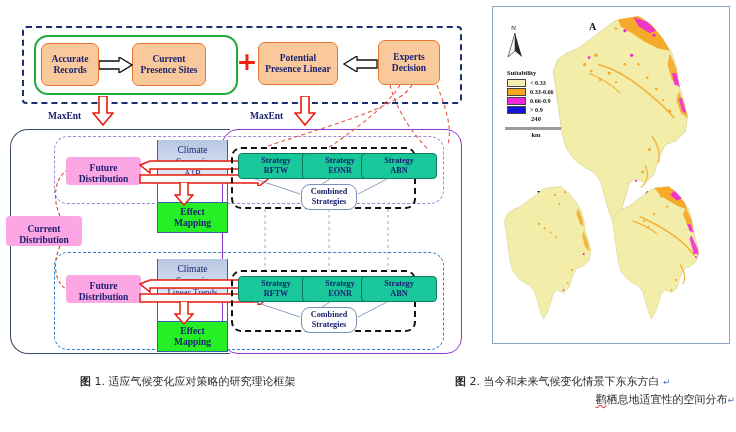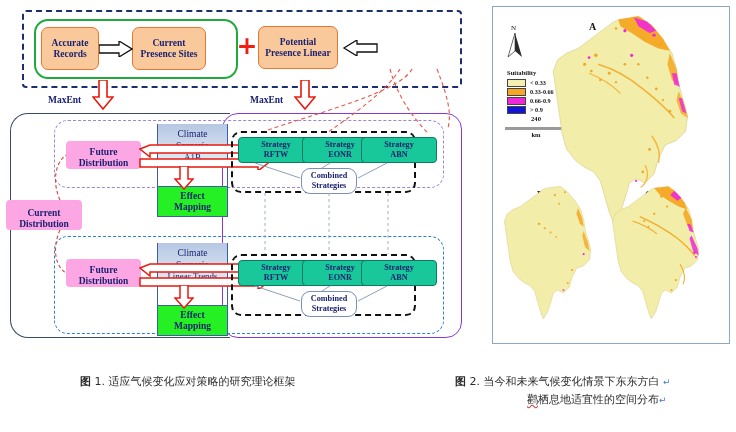--- a/index.html
+++ b/index.html
@@ -2,21 +2,21 @@
 <html><head>
 <meta charset="utf-8">
 <style>
   html,body{margin:0;padding:0;}
   body{
     width:736px;height:432px;position:relative;overflow:hidden;
     background:#ffffff;
     font-family:"Liberation Serif",serif;
   }
   
-  #fig1{position:absolute;left:0;top:0;width:480px;height:358px;}
+  #fig1{position:absolute;left:0;top:16px;width:480px;height:358px;}
 
   .dash-outer{
     position:absolute;left:22px;top:10px;width:440px;height:78px;
     border:2px dashed #1b2f6e;border-radius:4px;box-sizing:border-box;
   }
   .green-outer{
     position:absolute;left:34px;top:19px;width:204px;height:60px;
     border:2px solid #1faa3c;border-radius:14px;box-sizing:border-box;
   }
   .obox{
@@ -164,21 +164,21 @@
   .north-n{position:absolute;left:18px;top:17px;color:#111;font-size:7px;font-weight:normal;}
 
   
   .caption{
     position:absolute;color:#2b2b2b;font-size:11px;line-height:18px;
     font-family:"DejaVu Sans",sans-serif;
   }
   .caption b{font-family:"DejaVu Sans",sans-serif;}
   #cap1{left:80px;top:373px;}
   #cap2{left:455px;top:373px;width:280px;}
-  #cap2 .l2{display:block;margin-left:72px;}
+  #cap2 .l2{display:block;margin-left:72px;text-align:right;}
   .wavy{ text-decoration:underline; text-decoration-style:wavy; text-decoration-color:#d04040; }
   .pilcrow{color:#4a78c8;font-size:9px;}
 </style>
 </head>
 <body>
 
 <div id="fig1">
 
   <div class="dash-outer"></div>
   <div class="green-outer"></div>
@@ -187,20 +187,24 @@
     <span style="white-space:pre-line">Accurate
 Records</span>
   </div>
   <div class="obox" id="b-current">
     <span style="white-space:pre-line">Current
 Presence Sites</span>
   </div>
   <div class="obox" id="b-potential">
     <span style="white-space:pre-line">Potential
 Presence Linear</span>
+  </div>
+  <div class="obox" id="b-experts">
+    <span style="white-space:pre-line">Experts
+Decision</span>
   </div>
 
   <div class="plus-sign">+</div>
 
   <svg class="hollow-arrow" id="ha1" width="34" height="16">
     <polygon points="0,4 20,4 20,0 33,8 20,16 20,12 0,12" fill="#ffffff" stroke="#111" stroke-width="1.3"></polygon>
   </svg>
   <svg class="hollow-arrow" id="ha2" width="40" height="16">
     <polygon points="39,4 19,4 19,0 6,8 19,16 19,12 39,12" fill="#ffffff" stroke="#111" stroke-width="1.3"></polygon>
   </svg>

